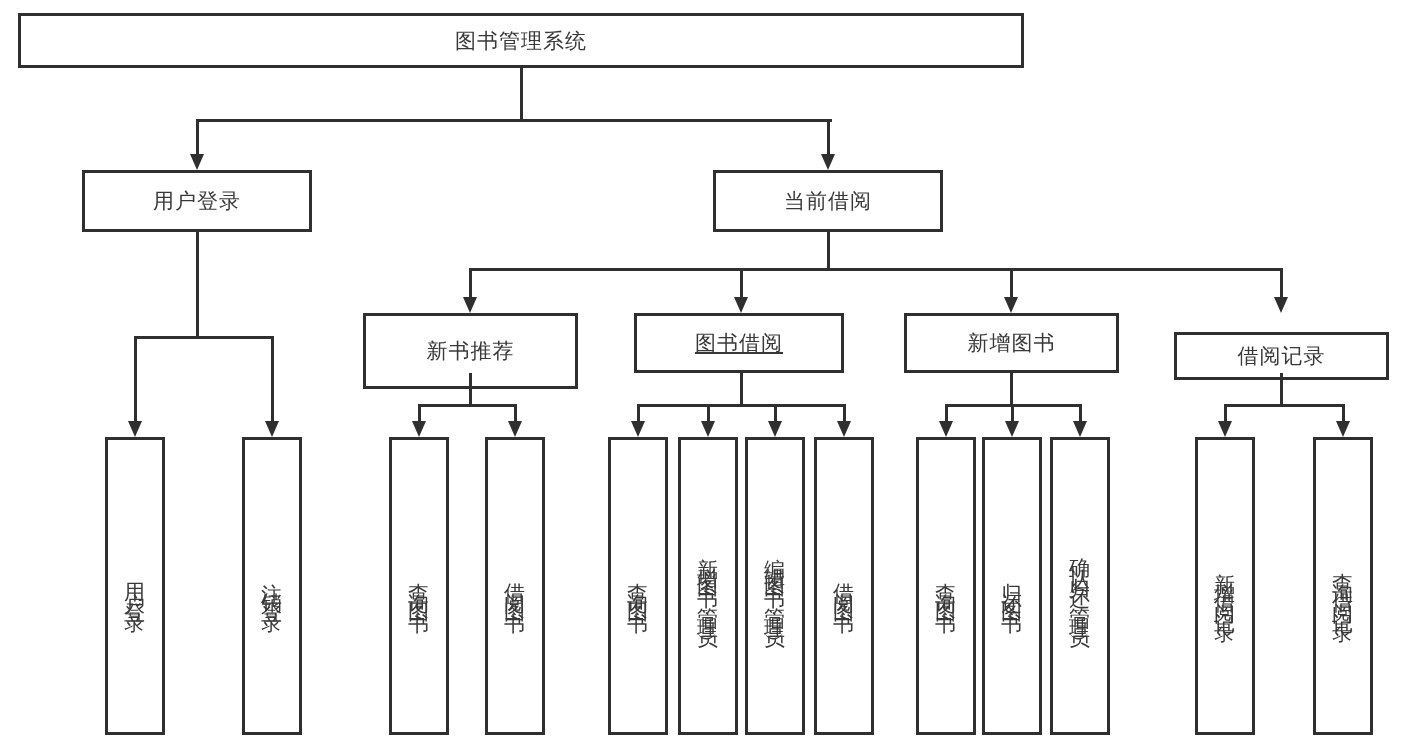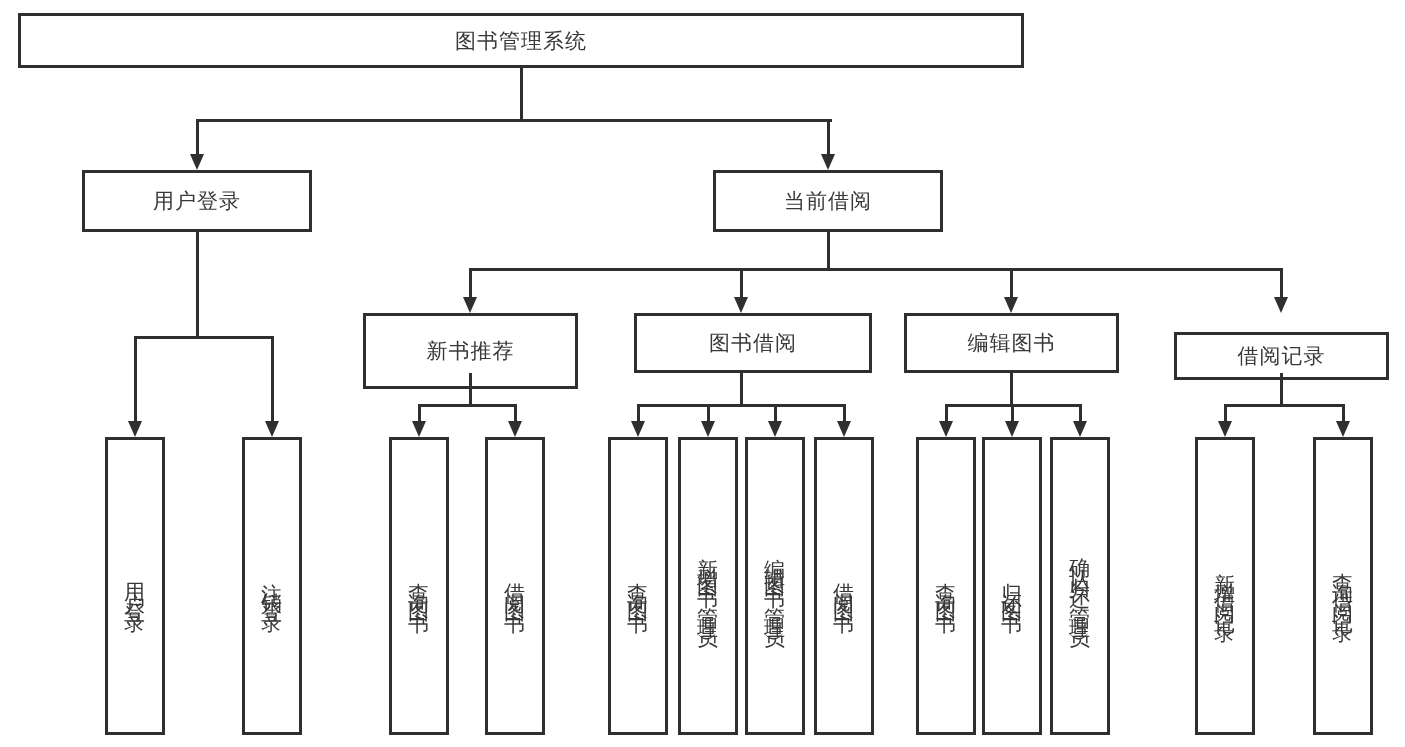--- a/index.html
+++ b/index.html
@@ -92,25 +92,25 @@
   <div class="vline" style="left:739.5px;top:268px;height:31px;"></div>
   <div class="ahead" style="left:734px;top:297px;"></div>
   <div class="vline" style="left:1009.5px;top:268px;height:31px;"></div>
   <div class="ahead" style="left:1004px;top:297px;"></div>
   <div class="vline" style="left:1279.5px;top:268px;height:31px;"></div>
   <div class="ahead" style="left:1274px;top:297px;"></div>
 
   <div class="box" style="left:363px;top:313px;width:215px;height:76px;">
     <span class="label">新书推荐</span>
   </div>
-  <div class="box" style="left:634px;top:313px;width:238px;height:60px;">
+  <div class="box" style="left:634px;top:313px;width:210px;height:60px;text-decoration:underline;">
     <span class="label">图书借阅</span>
   </div>
   <div class="box" style="left:904px;top:313px;width:215px;height:60px;">
-    <span class="label">编辑图书</span>
+    <span class="label">新增图书</span>
   </div>
   <div class="box" style="left:1174px;top:313px;width:215px;height:48px;margin-top:19px;">
     <span class="label">借阅记录</span>
   </div>
 
   <div class="vline" style="left:468.5px;top:373px;height:34px;"></div>
   <div class="hline" style="left:417.5px;top:404px;width:99px;"></div>
   <div class="vline" style="left:417.5px;top:404px;height:19px;"></div>
   <div class="ahead" style="left:412px;top:421px;"></div>
   <div class="vline" style="left:513.5px;top:404px;height:19px;"></div>

